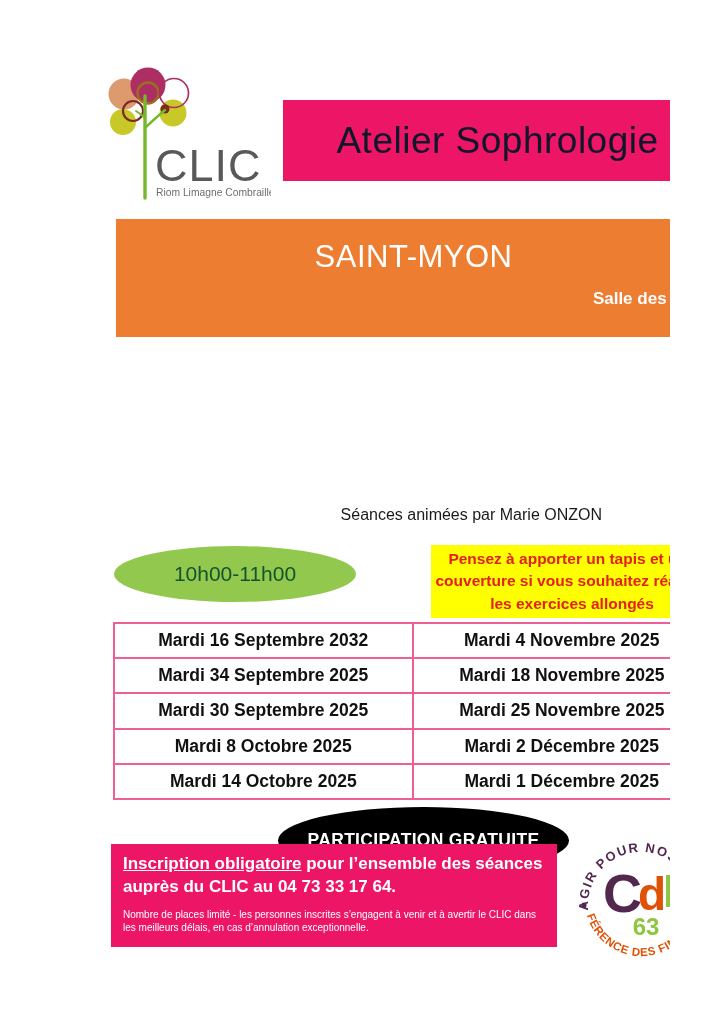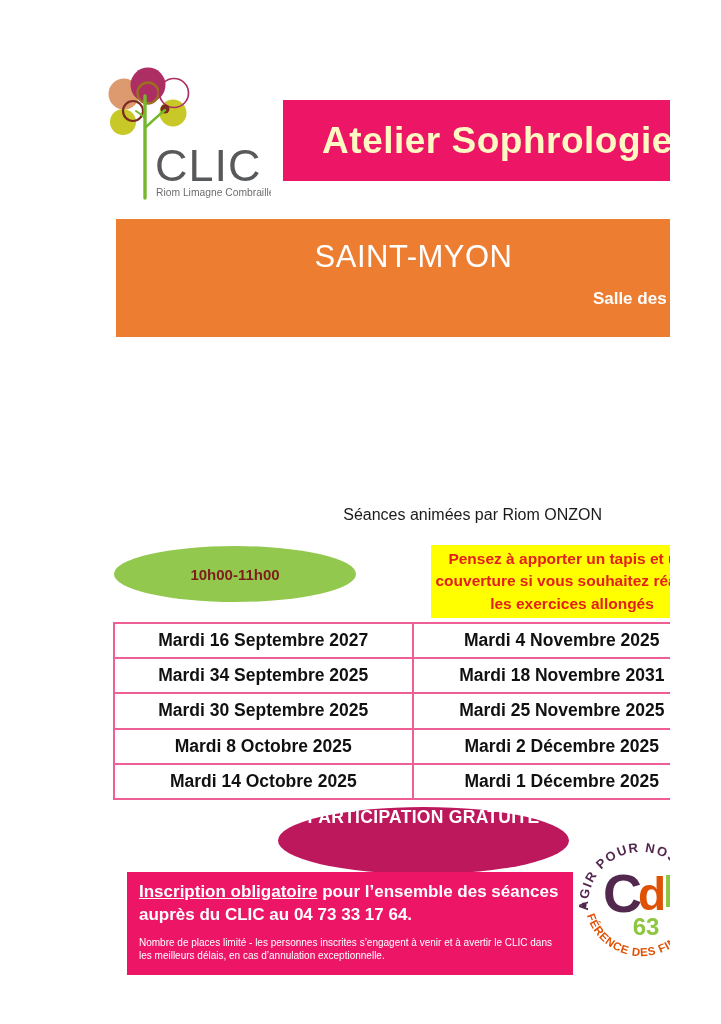--- a/index.html
+++ b/index.html
@@ -6,59 +6,59 @@
   html,body { background:#ffffff; }
   body { font-family:"Liberation Sans", sans-serif; }
   .page { position:relative; width:619px; height:1024px; background:#ffffff; overflow:hidden; margin:0 auto; }
 
   
   .clic-logo { position:absolute; left:52px; top:60px; width:168px; height:158px; }
 
   
   .title-banner { position:absolute; left:232px; top:100px; width:429px; height:81px;
     background:#EC1566; display:flex; align-items:center; justify-content:center; }
-  .title-banner span { color:#fef9c3; font-weight:bold; font-size:37px; letter-spacing:.5px; }
+  .title-banner span { color:#0f172a; font-weight:normal; font-size:37px; letter-spacing:.5px; }
 
   
   .location-banner { position:absolute; left:65px; top:219px; width:595px; height:118px;
     background:#ED7D31; text-align:center; color:#fff; }
   .location-banner .city { font-size:31px; font-weight:normal; margin-top:20px; letter-spacing:.5px; }
   .location-banner .venue { font-size:17px; font-weight:bold; margin-top:14px;text-align:right; }
 
   
   .intro { position:absolute; left:66px; top:351px; width:590px; text-align:center;
     font-size:16.5px; line-height:23.5px; color:#1a1a1a; }
 
   
   .facilitator { position:absolute; right:68px; top:506px; font-size:16px; color:#1a1a1a; }
 
   
   .time-oval { position:absolute; left:63px; top:546px; width:242px; height:56px;
     background:#92C84E; border-radius:50%; display:flex; align-items:center; justify-content:center; }
-  .time-oval span { color:#7f1d1d; font-weight:bold; font-size:15px; }
+  .time-oval span { color:#14532d; font-weight:normal; font-size:21px; }
 
   
   .notice-box { position:absolute; left:380px; top:545px; width:282px; height:73px;
     background:#FFFF00; display:flex; align-items:center; justify-content:center; text-align:center; }
   .notice-box span { color:#E3201B; font-weight:bold; font-size:15.5px; line-height:1.45; padding:0 0; }
 
   
   .dates-table { position:absolute; left:62px; top:622px; width:599px; height:178px;
     border-collapse:collapse; table-layout:fixed; }
   .dates-table td { border:2px solid #ED5F95; background:#fff; text-align:center; vertical-align:middle;
     font-size:17.5px; font-weight:bold; color:#111; }
 
   
   .participation-oval { position:absolute; left:227px; top:807px; width:291px; height:67px;
-    background:#be185d; border-radius:50%; display:flex; align-items:flex-start; justify-content:center; z-index:1; }
+    background:#000000; border-radius:50%; display:flex; align-items:center; justify-content:center; z-index:1; }
   .participation-oval span { color:#fff; font-weight:bold; font-size:17.5px; letter-spacing:.3px; }
 
   
-  .registration-box { position:absolute; left:60px; top:872px; width:446px; height:103px;
-    background:#EC1566; color:#fff; padding:9px 12px 8px 12px; z-index:2;margin-left:16px; }
+  .registration-box { position:absolute; left:60px; top:844px; width:446px; height:103px;
+    background:#EC1566; color:#fff; padding:9px 12px 8px 12px; z-index:2; }
   .registration-box .lead { font-size:17px; font-weight:bold; line-height:1.35; }
   .registration-box .lead u { text-decoration:underline; }
   .registration-box .note { font-size:10px; line-height:1.35; margin-top:9px; }
 
   
   .cdf-logo { position:absolute; left:519px; top:829px; width:150px; height:152px; z-index:3; }
 </style>
 </head>
 <body>
 
@@ -87,39 +87,39 @@
   </div>
 
   <div class="location-banner">
     <div class="city">SAINT-MYON</div>
     <div class="venue">Salle des fêtes</div>
   </div>
 
   <div class="intro">
   </div>
 
-  <div class="facilitator">Séances animées par Riom ONZON</div>
+  <div class="facilitator">Séances animées par Marie ONZON</div>
 
   <div class="time-oval">
     <span>10h00-11h00</span>
   </div>
 
   <div class="notice-box">
     <span>Pensez à apporter un tapis et une couverture si vous souhaitez réaliser les exercices allongés</span>
   </div>
 
   <table class="dates-table">
     <tbody>
       <tr>
-        <td>Mardi 16 Septembre 2027</td>
+        <td>Mardi 16 Septembre 2032</td>
         <td>Mardi 4 Novembre 2025</td>
       </tr>
       <tr>
         <td>Mardi 34 Septembre 2025</td>
-        <td>Mardi 18 Novembre 2031</td>
+        <td>Mardi 18 Novembre 2025</td>
       </tr>
       <tr>
         <td>Mardi 30 Septembre 2025</td>
         <td>Mardi 25 Novembre 2025</td>
       </tr>
       <tr>
         <td>Mardi 8 Octobre 2025</td>
         <td>Mardi 2 Décembre 2025</td>
       </tr>
       <tr>

